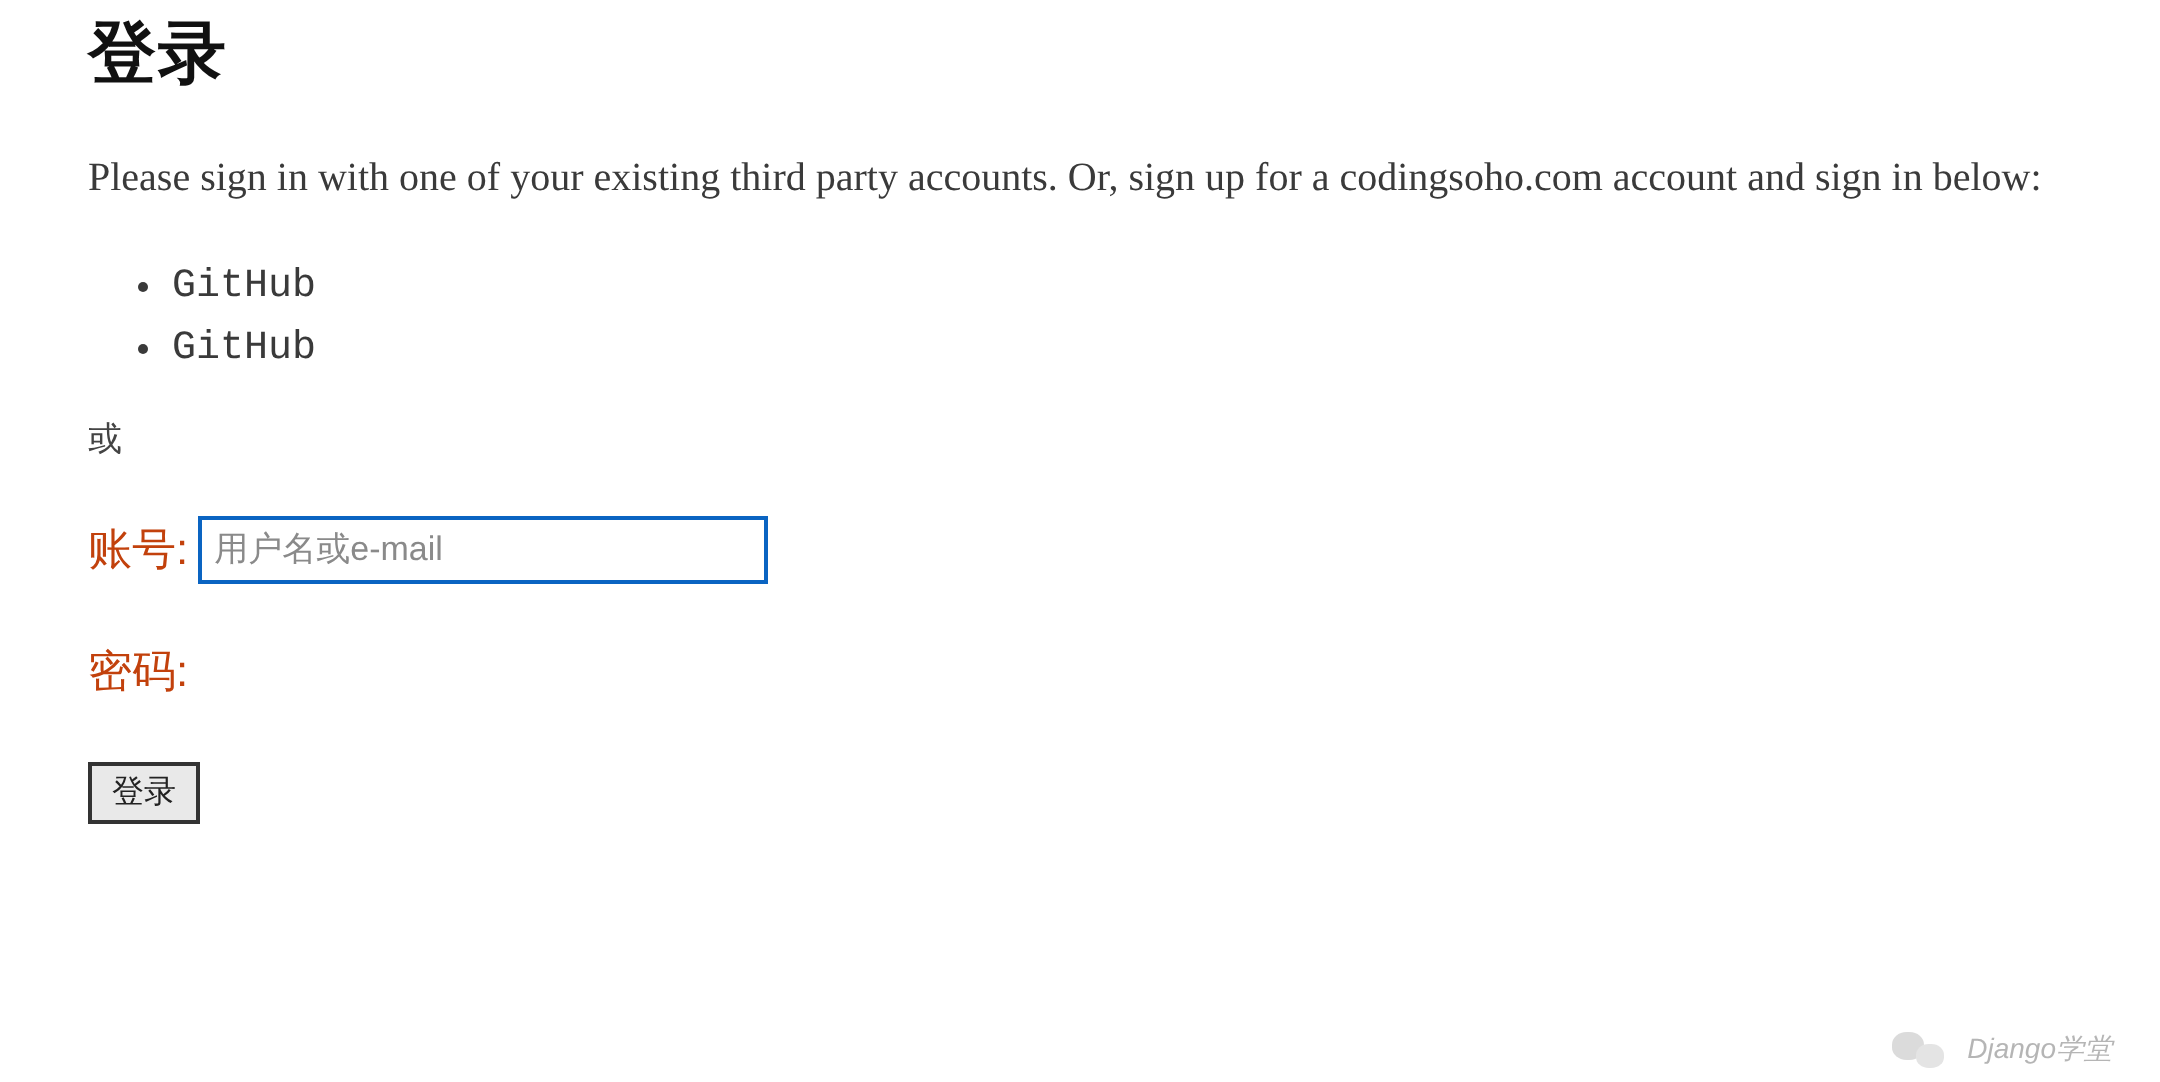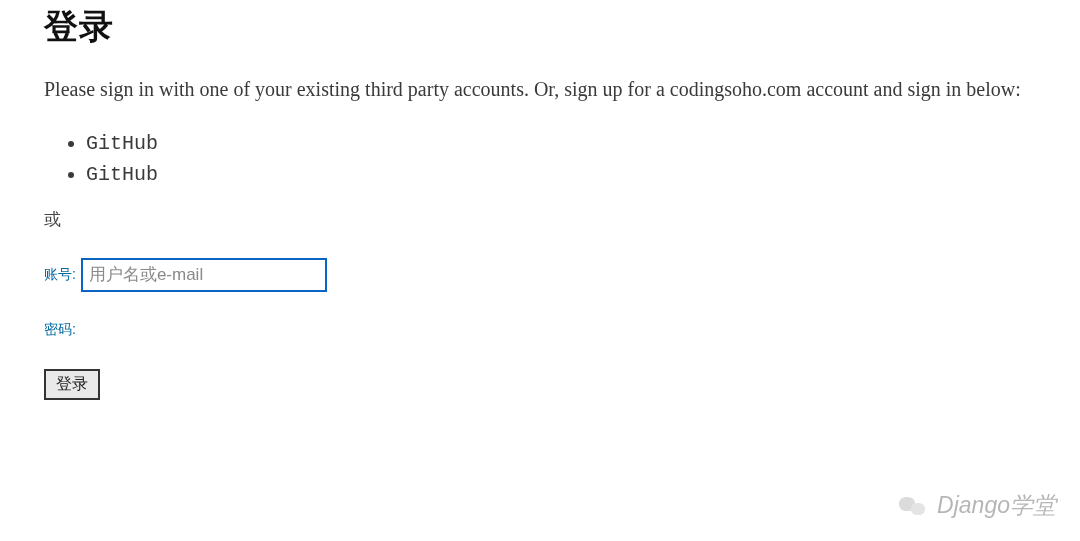--- a/index.html
+++ b/index.html
@@ -51,27 +51,27 @@
       color: #444;
       margin: 18px 0 28px 0;
     }
     .form-row {
       margin: 0 0 30px 0;
       display: flex;
       align-items: center;
     }
     .form-label {
       font-family: "Microsoft YaHei", "PingFang SC", sans-serif;
-      font-size: 14px;
-      color: #0369a1;
+      font-size: 22px;
+      color: #c2410c;
       margin-right: 6px;
       white-space: nowrap;
     }
     .text-input {
-      width: 244px;
+      width: 283px;
       height: 32px;
       border: 1px solid #222;
       padding: 2px 6px;
       font-size: 17px;
       font-family: "Microsoft YaHei", "PingFang SC", sans-serif;
       color: #333;
       background: #fff;
     }
     .text-input.focused {
       outline: 1px solid #0a64c2;
@@ -111,26 +111,26 @@
       font-size: 16px;
       padding: 3px 10px;
       background: #e9e9e9;
       border: 2px solid #333;
       color: #222;
       cursor: pointer;
     }
     .watermark {
       position: absolute;
       right: 24px;
-      bottom: 20px;
+      bottom: 4px;
       display: flex;
       align-items: center;
       opacity: 0.55;
       font-family: "Microsoft YaHei", "PingFang SC", sans-serif;
-      font-size: 23px;
+      font-size: 14px;
       color: #7a7a7a;
       font-style: italic;
     }
     .watermark .wm-icon {
       width: 30px;
       height: 24px;
       margin-right: 8px;
       position: relative;
     }
     .watermark .wm-icon .bubble {

